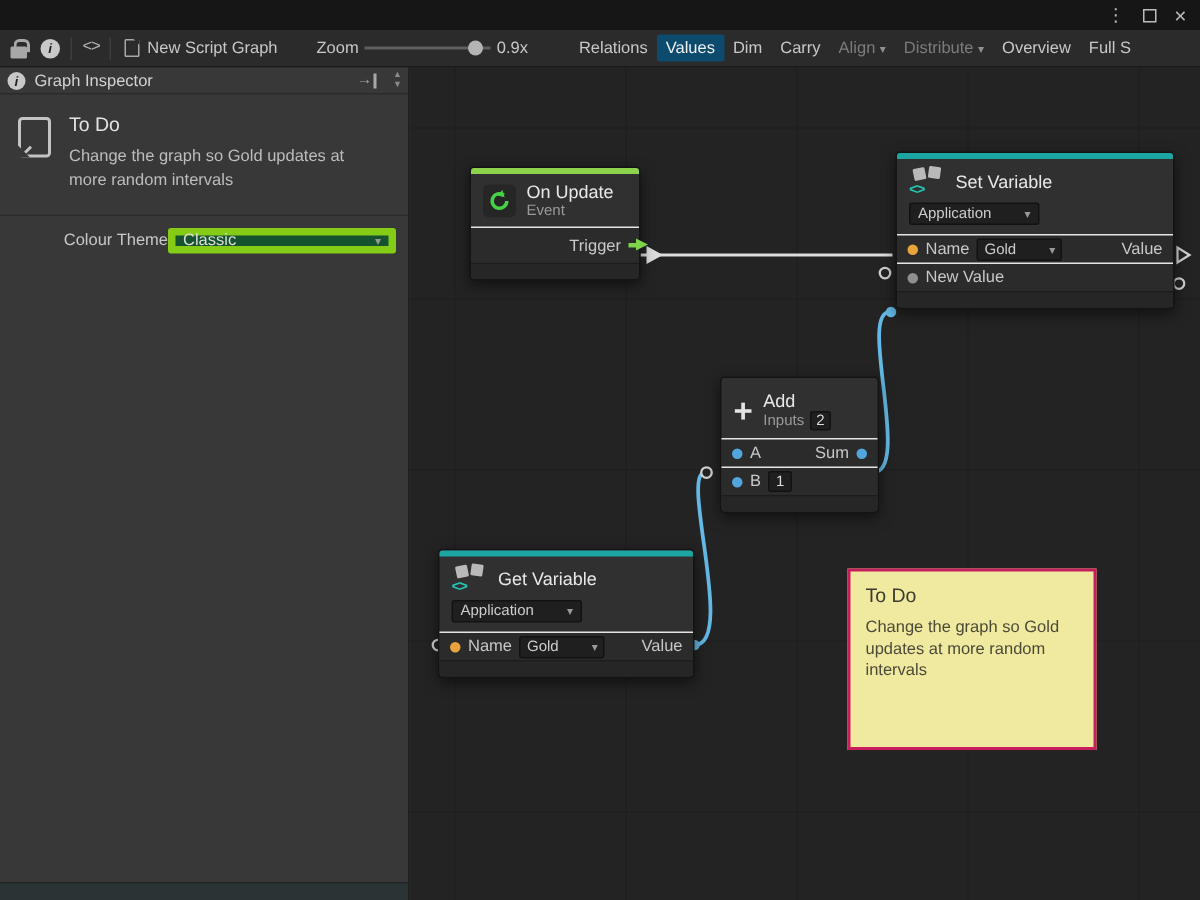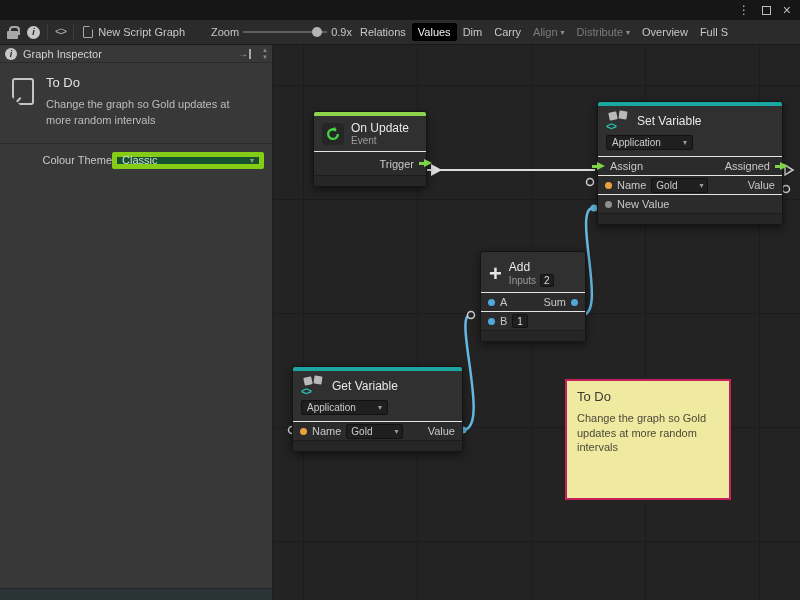--- a/index.html
+++ b/index.html
@@ -21,23 +21,23 @@
   .lock-icon::after{content:"";position:absolute;left:0;top:5px;width:11px;height:8px;background:#a8a8a8;border-radius:1px}
   .info-circle{width:13px;height:13px;border-radius:50%;background:#c8c8c8;color:#1f1f1f;font-size:9px;font-weight:bold;font-style:italic;
     display:inline-flex;align-items:center;justify-content:center;flex:none}
   .code-glyph{font-family:"Liberation Mono",monospace;color:#b5b5b5;letter-spacing:-1px;font-size:11px}
   .doc-icon{position:relative;width:10px;height:12px;border:1px solid #a8a8a8;border-radius:1px;margin:0 5px 0 2px;flex:none}
   .doc-icon::after{content:"";position:absolute;right:-1px;top:-1px;border-top:4px solid #2b2b2b;border-left:4px solid transparent}
   .zoom-wrap{display:flex;align-items:center;gap:4px;margin-left:26px}
   .slider{position:relative;width:84px;height:12px;flex:none;cursor:pointer}
   .slider-track{position:absolute;left:0;right:0;top:5px;height:2px;background:#5f5f5f}
   .slider-handle{position:absolute;top:1px;left:69px;width:10px;height:10px;border-radius:50%;background:#b4b4b4}
-  .tb-buttons{display:flex;align-items:flex-start;margin-left:2px}
+  .tb-buttons{display:flex;align-items:flex-start;margin-left:28px}
   .tb-btn{padding:3px 6px;border-radius:2px;cursor:pointer;display:inline-flex;align-items:center;gap:3px}
-  .tb-btn.active{background:#000000;color:#f0f0f0}
+  .tb-btn.active{background:#0c4a6e;color:#f0f0f0}
   .tb-btn.disabled{color:#7c7c7c}
   .tb-btn .arr{font-size:8px;color:#8f8f8f}
 
   
   .main{display:flex;height:555px}
 
   
   .inspector{width:273px;flex:none;background:#383838;border-right:1px solid #1f1f1f;position:relative;font-size:11px}
   .insp-header{height:18px;display:flex;align-items:center;gap:6px;padding:0 4px 0 5px;border-bottom:1px solid #2a2a2a;color:#d2d2d2}
   .insp-header .info-circle{width:12px;height:12px}
@@ -224,27 +224,20 @@
         </span>
         <div class="node-title">Set Variable</div>
       </div>
       <div class="scope-row">
         <span class="dropdown">
           <span>Application</span>
           <span class="arr">▾</span>
         </span>
       </div>
       <div class="port-row">
-        <span class="arrow-port out-left"></span>
-        <span>Assign</span>
-        <span class="spacer"></span>
-        <span>Assigned</span>
-        <span class="arrow-port out-right"></span>
-      </div>
-      <div class="port-row">
         <span class="dot dot-orange"></span>
         <span>Name</span>
         <span class="dropdown mini-dd">
           <span>Gold</span>
           <span class="arr">▾</span>
         </span>
         <span class="spacer"></span>
         <span>Value</span>
       </div>
       <div class="port-row">

